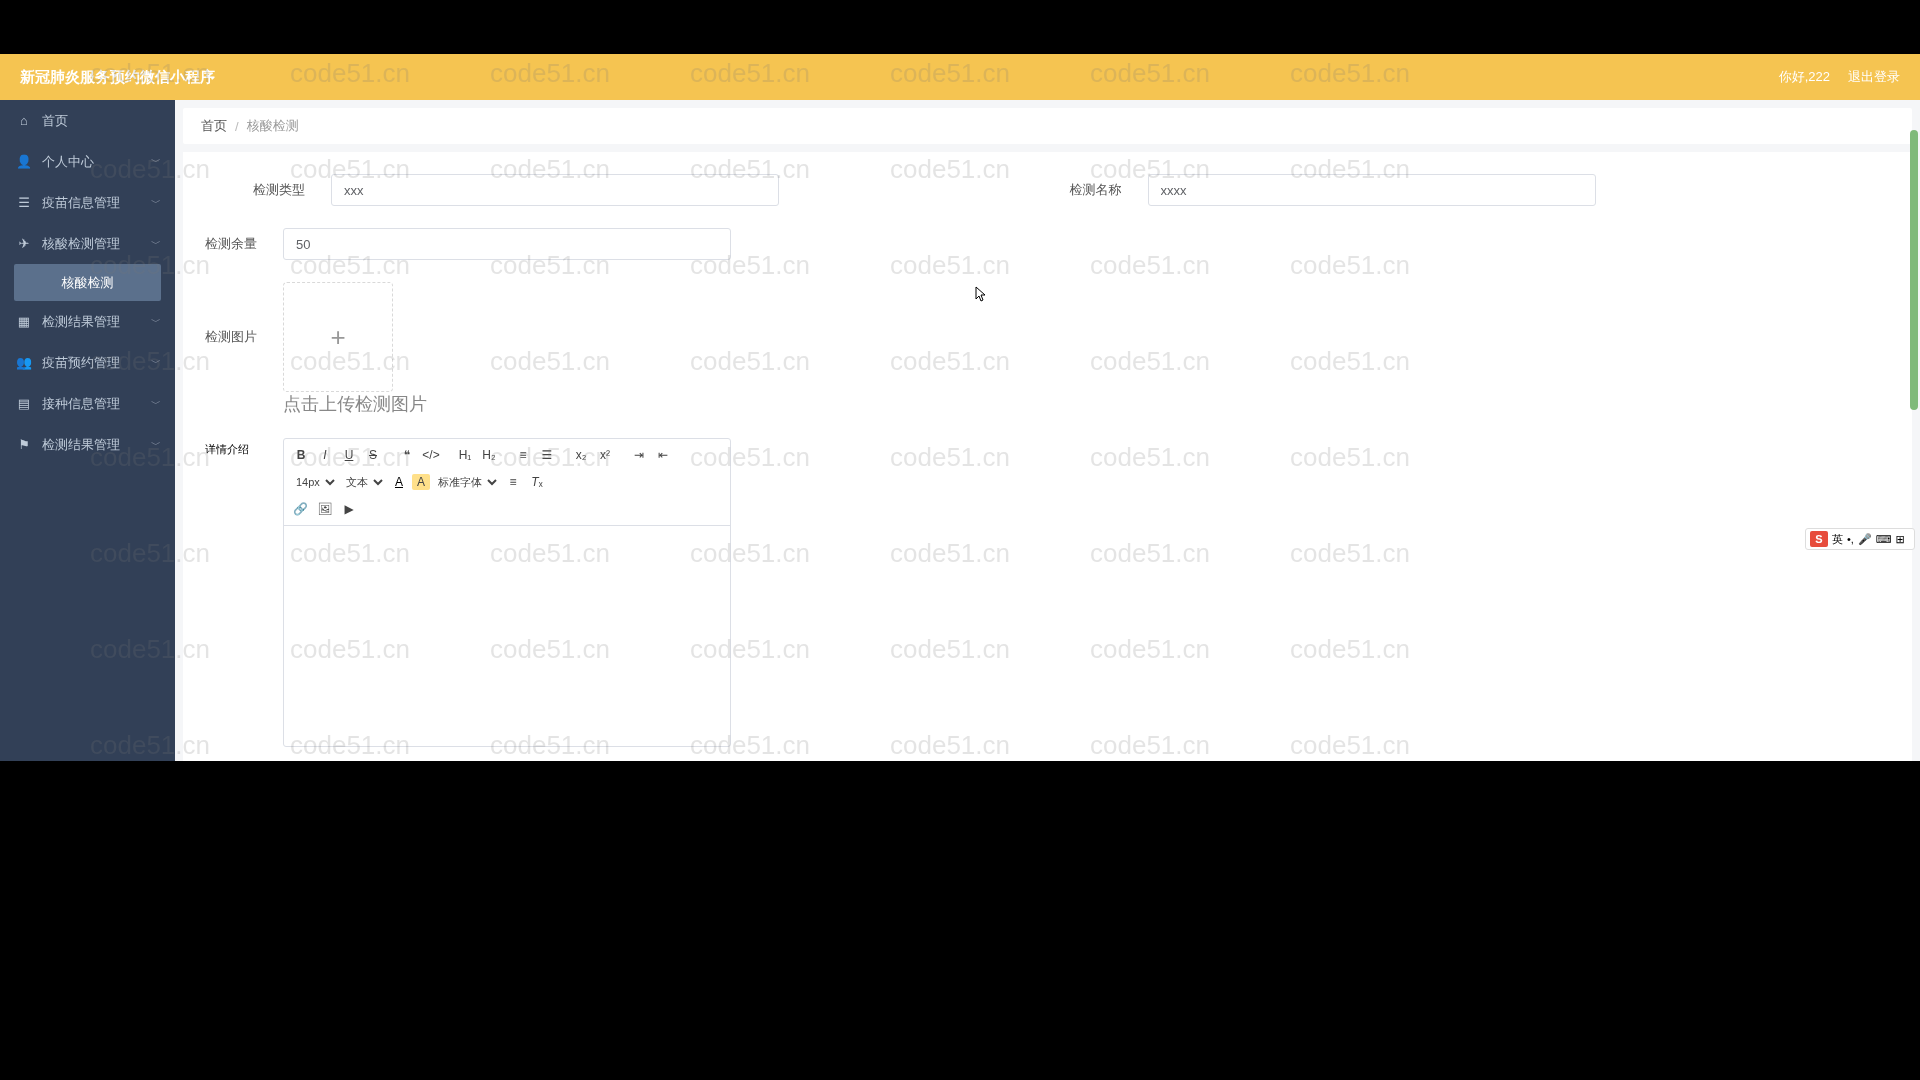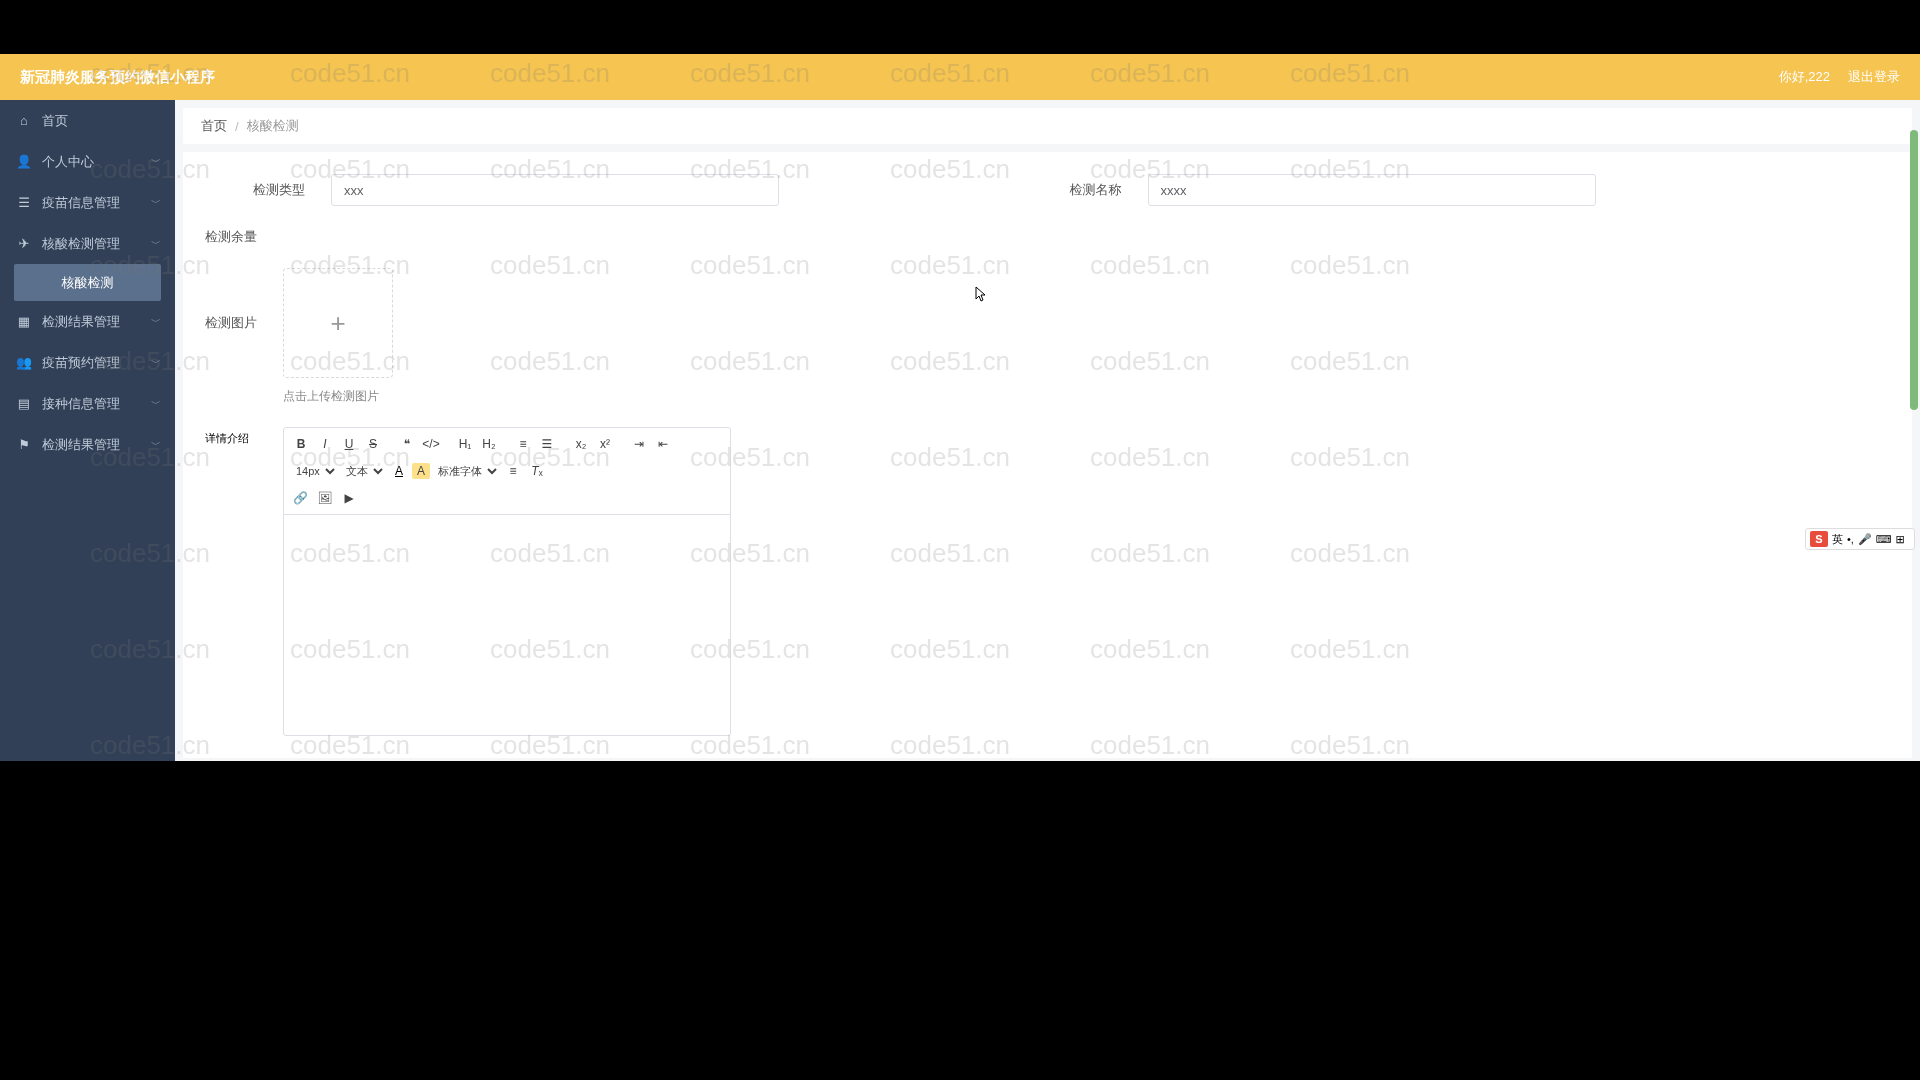--- a/index.html
+++ b/index.html
@@ -21,21 +21,21 @@
 .breadcrumb .cur{color:#999}
 .form-card{background:#fff;margin:8px;padding:22px 0 22px 0}
 .form-row{display:flex;padding:0 0 22px 0}
 .form-col{display:flex;align-items:center}
 .form-col.left{width:50%;padding-left:22px}
 .form-col.right{width:50%;padding-left:70px}
 .form-label{width:72px;font-size:13px;color:#555;text-align:left;margin-right:6px}
 .form-input{flex:1;max-width:448px;height:32px;border:1px solid #dcdfe6;border-radius:3px;padding:0 12px;font-size:13px;color:#606266;outline:none}
 .uploader{width:110px;height:110px;border:1px dashed #d9d9d9;border-radius:4px;display:flex;align-items:center;justify-content:center;cursor:pointer;background:#fff}
 .uploader-plus{font-size:26px;color:#999;font-weight:300}
-.upload-hint{font-size:12px;color:#888;margin-top:10px}
+.upload-hint{font-size:18px;color:#888;margin-top:0}
 .editor-wrap{display:flex;padding-left:22px}
 .editor-label{width:72px;font-size:11px;color:#000000;padding-top:4px;margin-right:6px}
 .editor{width:448px;border:1px solid #dcdfe6;border-radius:3px;background:#fff}
 .editor-toolbar{border-bottom:1px solid #dcdfe6;padding:5px 6px;display:flex;flex-wrap:wrap;gap:2px;align-items:center}
 .tb-btn{width:22px;height:22px;display:inline-flex;align-items:center;justify-content:center;font-size:12px;color:#444;cursor:pointer;border-radius:2px}
 .tb-btn b{font-weight:bold}
 .tb-btn i{font-style:italic}
 .tb-btn u{text-decoration:underline}
 .tb-btn s{text-decoration:line-through}
 .tb-sel{height:22px;border:none;font-size:11px;color:#444;background:transparent;cursor:pointer;padding:0 2px}
@@ -123,20 +123,21 @@
             <input class="form-input" value="xxx" style="">
           </div>
           <div class="form-col left">
             <div class="form-label">检测名称</div>
             <input class="form-input" value="xxxx" style="">
           </div>
         </div>
         <div class="form-row">
           <div class="form-col left">
             <div class="form-label">检测余量</div>
+            <input class="form-input" value="50" style="">
           </div>
         </div>
         <div class="form-row">
           <div class="form-col left" style="align-items:flex-start">
             <div class="form-label" style="padding-top:46px">检测图片</div>
             <div>
               <div class="uploader">
                 <span class="uploader-plus">+</span>
               </div>
               <div class="upload-hint">点击上传检测图片</div>

